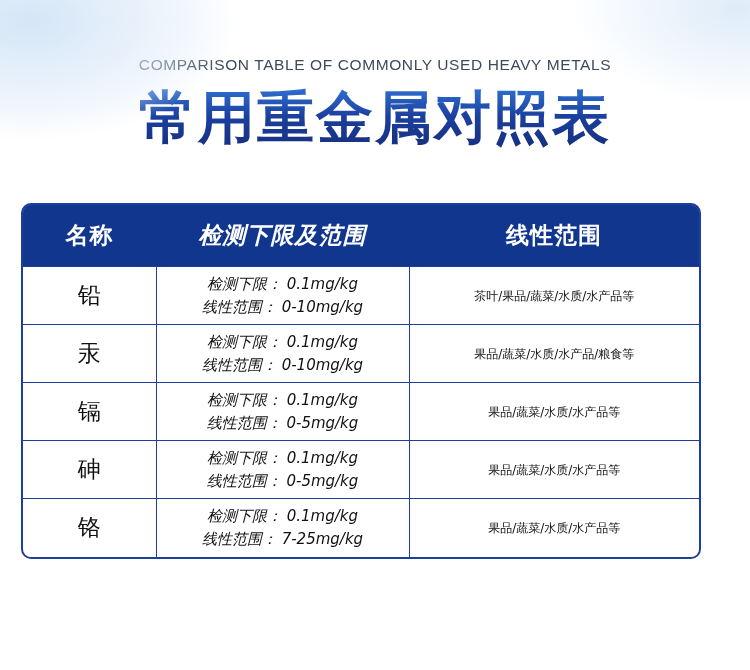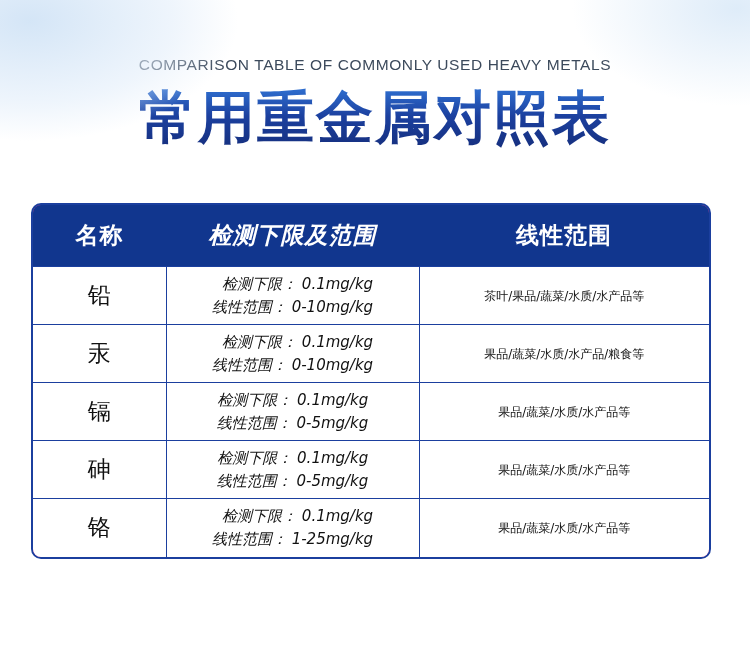--- a/index.html
+++ b/index.html
@@ -66,21 +66,21 @@
     -webkit-background-clip: text;
     background-clip: text;
     color: transparent;
     -webkit-text-fill-color: transparent;
     text-shadow: none;
   }
 
   
   .table-wrap {
     position: absolute;
-    left: 31px;
+    left: 21px;
     top: 203px;
     width: 680px;
     border: 2px solid #1b3f9e;
     border-radius: 10px;
     overflow: hidden;
     background: #ec4899;
     box-sizing: border-box;
   }
   table.metals {
     width: 100%;
@@ -114,21 +114,21 @@
   .col-range { width: 245px; font-style: italic; }
   .col-items { width: auto; }
 
   .cell-name {
     font-size: 23px;
     color: #111111;
     font-family: "DejaVu Sans", "Liberation Sans", sans-serif;
   }
   .range-block {
     display: inline-block;
-    text-align: right;
+    text-align: center;
     font-size: 15px;
     line-height: 1.5;
     color: #111111;
     font-family: "DejaVu Sans", "Liberation Sans", sans-serif;
     white-space: nowrap;
   }
   .range-line { display: block; }
   .cell-items {
     font-size: 12px;
     color: #111111;
@@ -214,21 +214,21 @@
             <span class="cell-items">果品/蔬菜/水质/水产品等</span>
           </td>
         </tr>
         <tr>
           <td class="col-name">
             <span class="cell-name">铬</span>
           </td>
           <td class="col-range">
             <span class="range-block">
               <span class="range-line">检测下限： 0.1mg/kg</span>
-              <span class="range-line">线性范围： 1-25mg/kg</span>
+              <span class="range-line">线性范围： 7-25mg/kg</span>
             </span>
           </td>
           <td class="col-items">
             <span class="cell-items">果品/蔬菜/水质/水产品等</span>
           </td>
         </tr>
       </tbody>
     </table>
   </div>
 </div>

